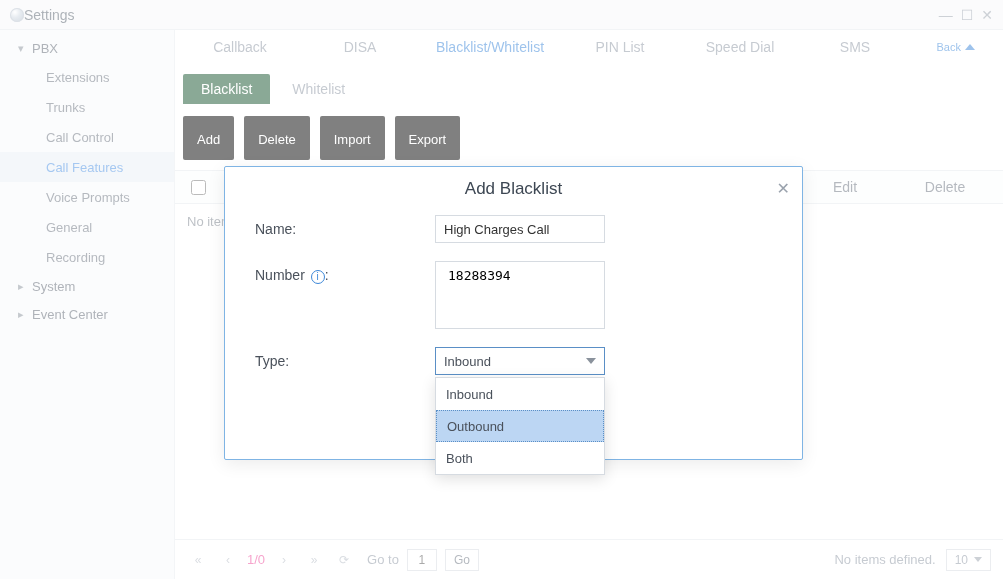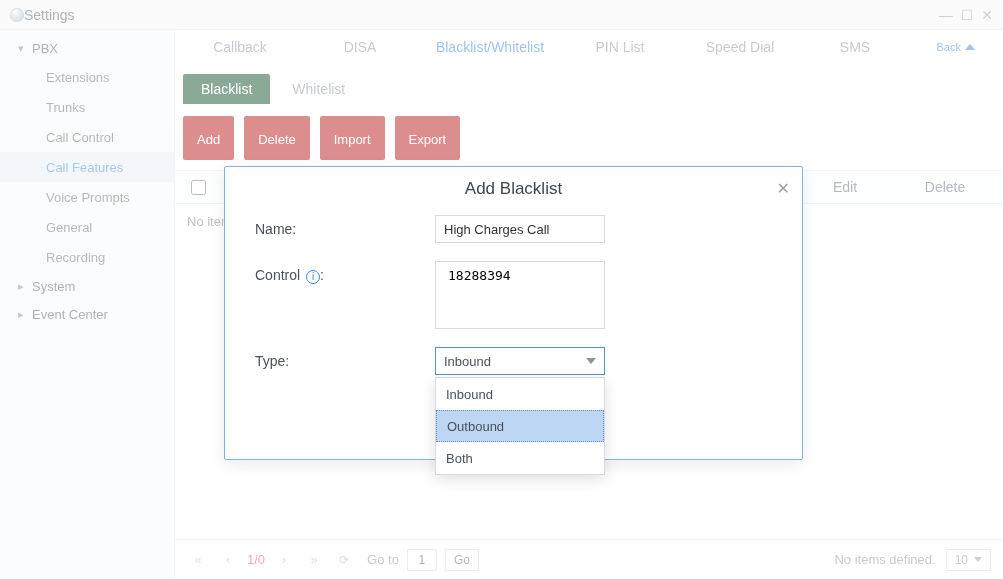--- a/index.html
+++ b/index.html
@@ -74,21 +74,21 @@
   .subtabs { display:flex; align-items:flex-end; height:40px; padding-left:8px; gap:4px; }
   .subtab {
     height:30px; line-height:30px; padding:0 18px; font-size:14px;
     color:#8d96a3; cursor:pointer; border-radius:2px 2px 0 0;
   }
   .subtab.active { background:#14532d; color:#fff; }
 
   
   .toolbar { display:flex; gap:10px; padding:12px 8px 10px; }
   .btn {
-    background:#b91c1c; color:#fff; border:none; height:44px; padding:16px 14px;
+    background:#000000; color:#fff; border:none; height:44px; padding:16px 14px;
     font-size:13px; border-radius:2px; cursor:pointer;
   }
 
   
   .thead {
     display:flex; align-items:center; height:34px; border-top:1px solid #e5e8ec;
     border-bottom:1px solid #e5e8ec; background:#fbfcfd; padding:0 8px;
     color:#6a737f; font-size:14px;
   }
   .thead .cbwrap { width:40px; display:flex; align-items:center; justify-content:flex-start; padding-left:4px; }
@@ -301,21 +301,21 @@
       <span>Add Blacklist</span>
       <span class="close">✕</span>
     </div>
     <div class="mbody">
       <div class="frow">
         <div class="flabel">Name:</div>
         <input type="text" value="High Charges Call" style="">
       </div>
       <div class="frow">
         <div class="flabel">
-          <span>Control</span>
+          <span>Number</span>
           <span class="info">i</span>:
         </div>
         <textarea style="">18288394</textarea>
       </div>
       <div class="frow" style="margin-bottom:8px">
         <div class="flabel">Type:</div>
         <div class="selectwrap">
           <div class="selectbox">
             <span>Inbound</span>
             <span class="sd-caret"></span>

